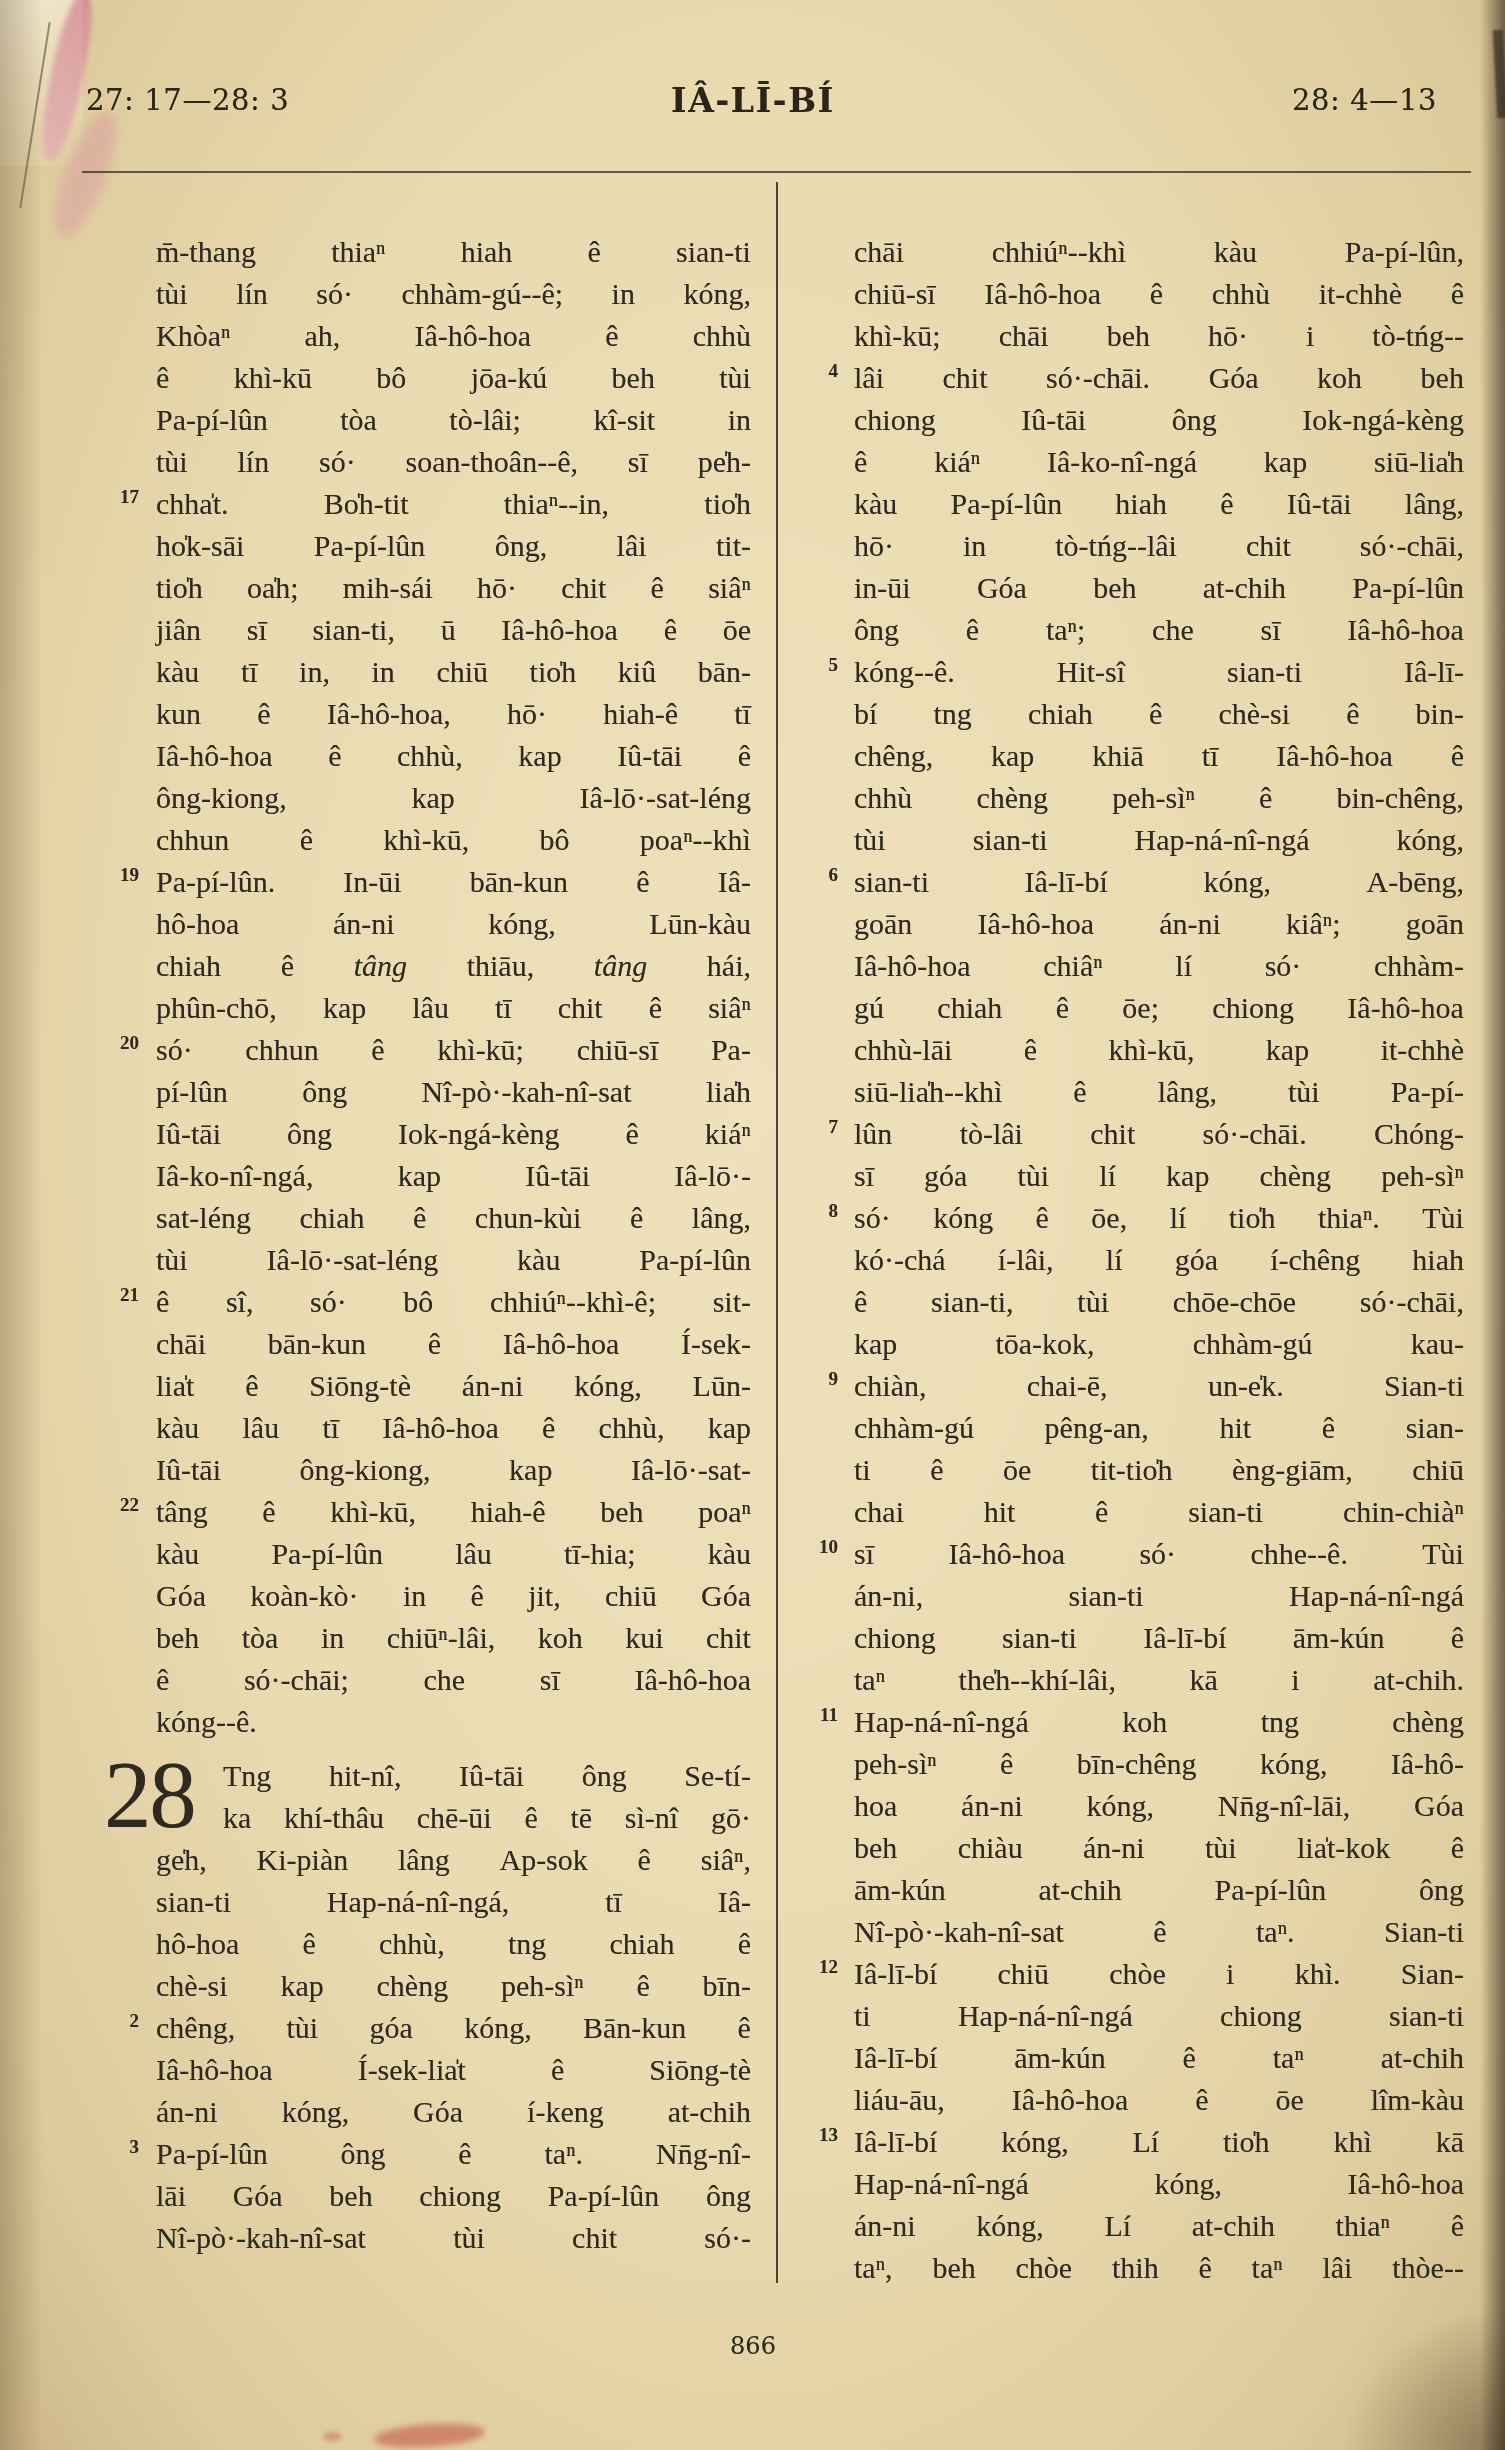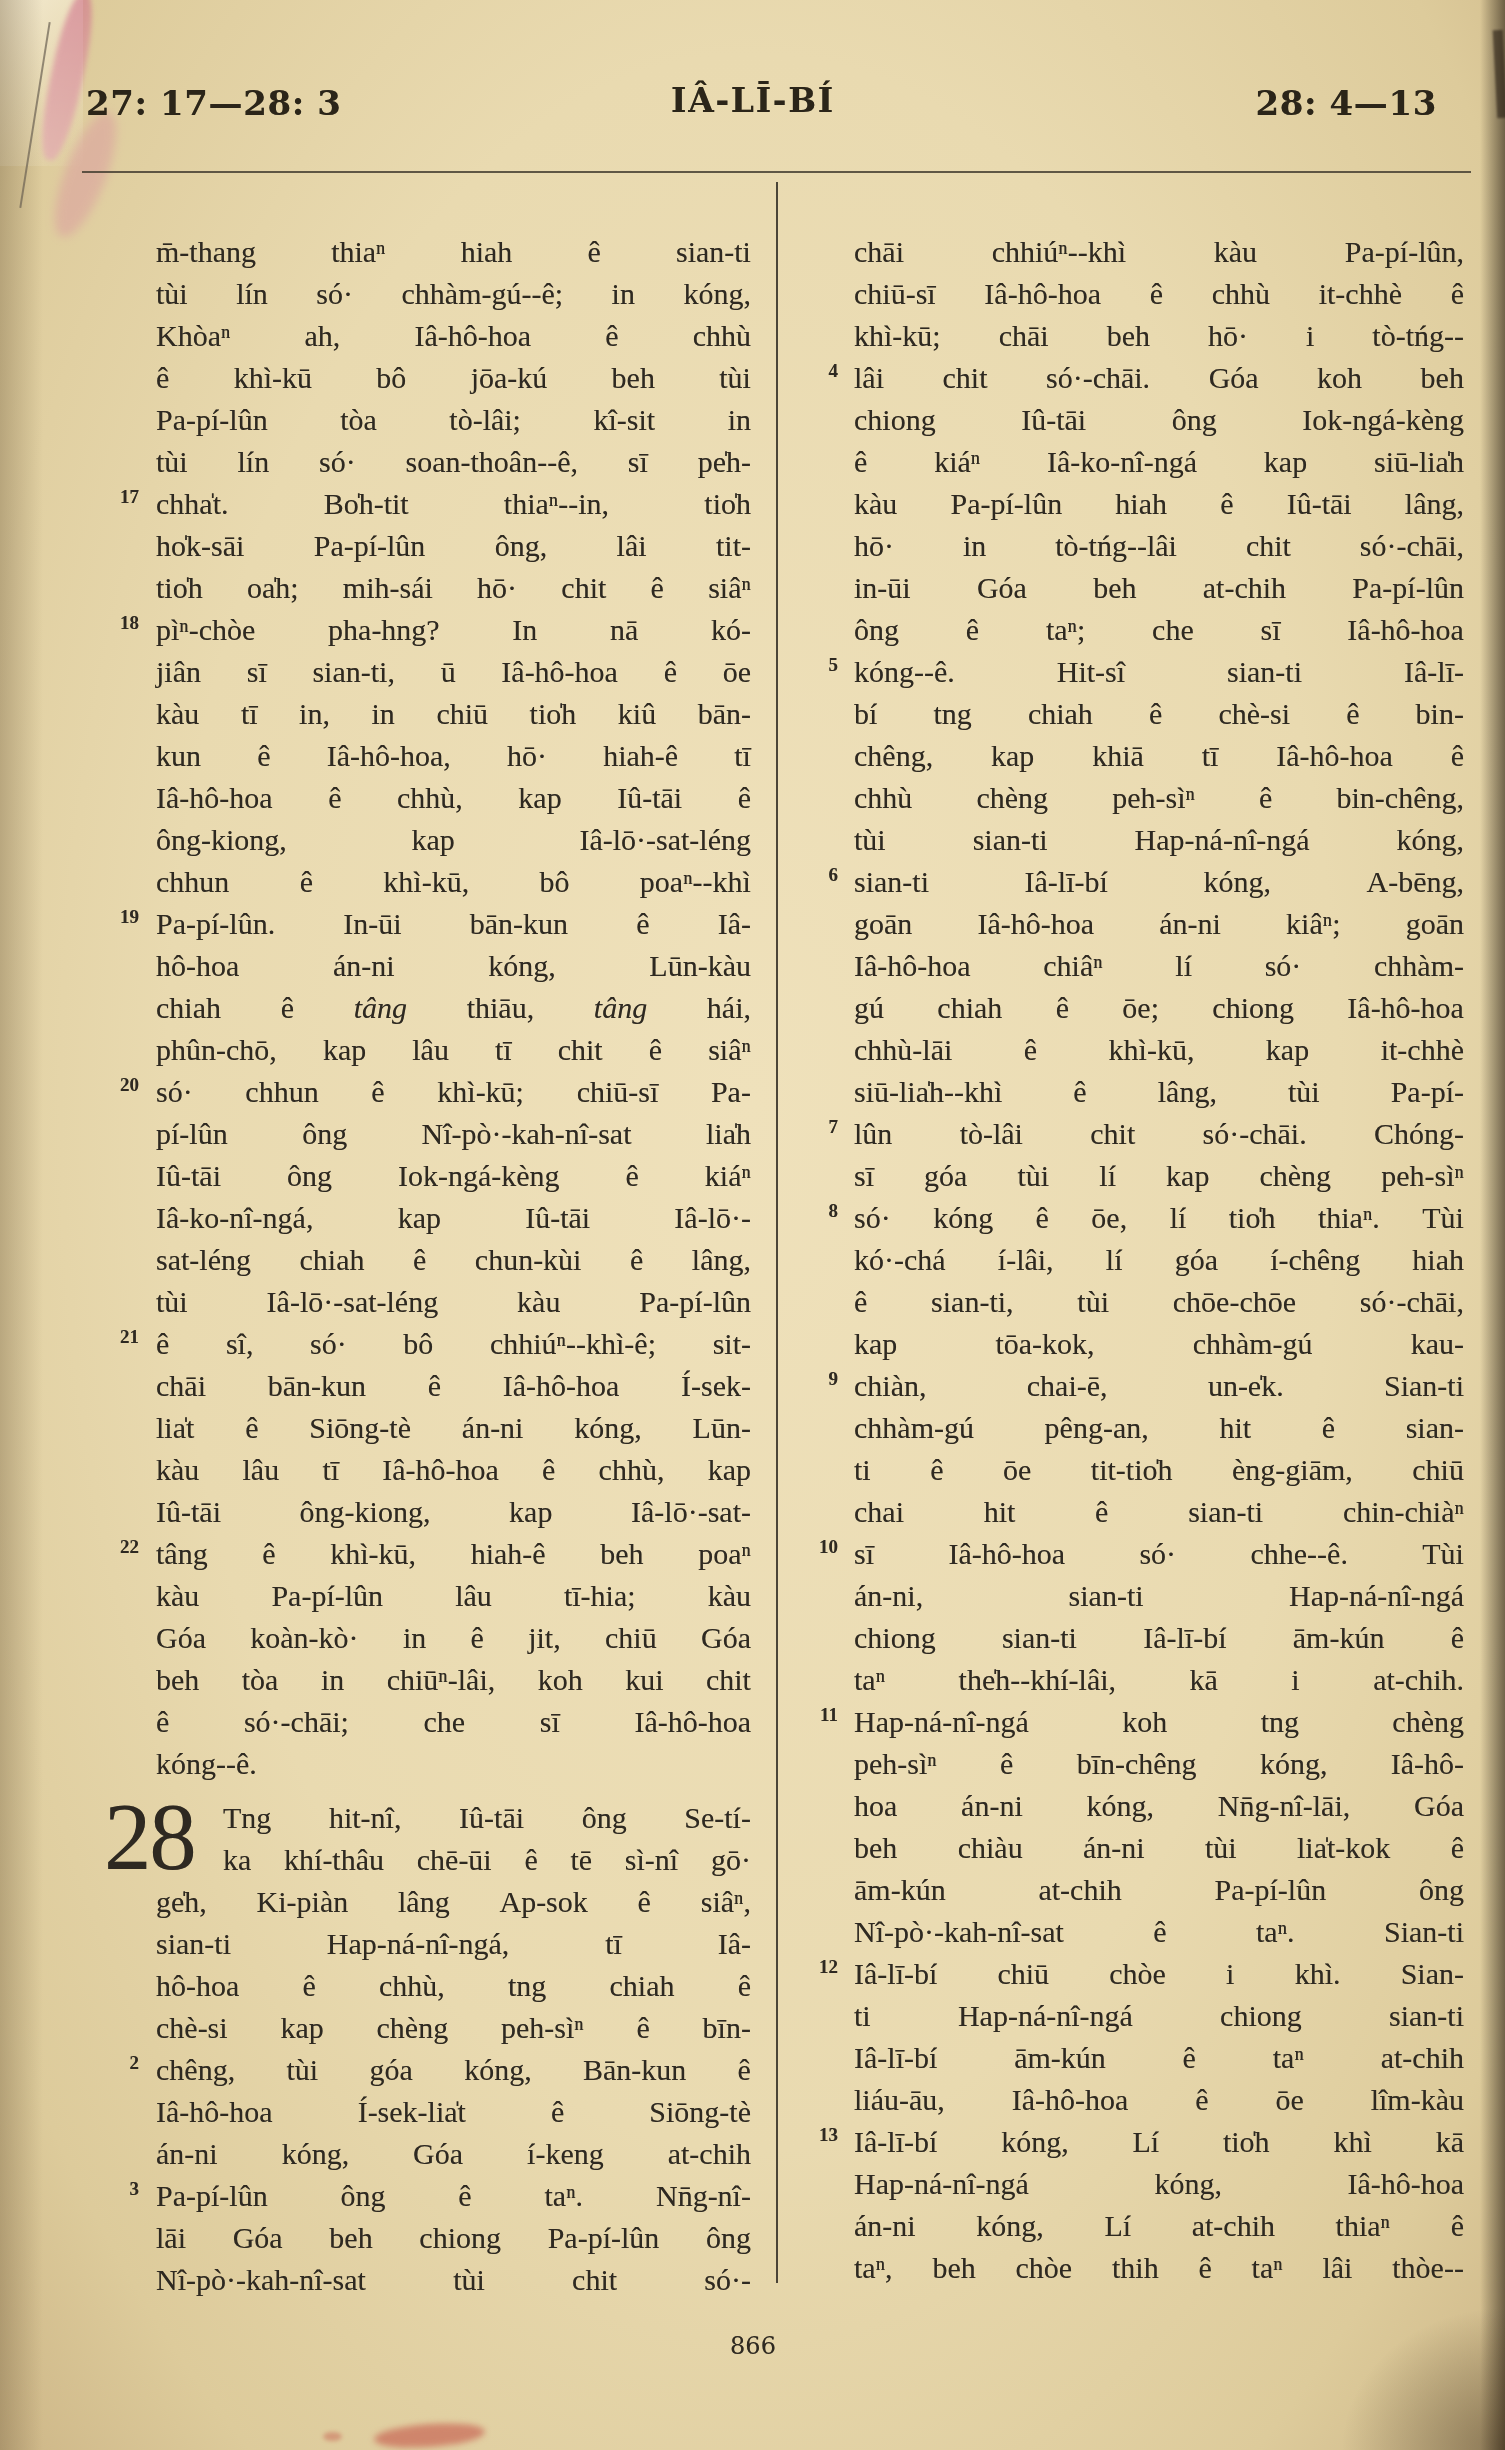--- a/index.html
+++ b/index.html
@@ -28,21 +28,21 @@
     background:#d98aa0;transform:rotate(21deg);border-radius:50%;opacity:.38;filter:blur(5px);}
   .crease-line{position:absolute;left:34px;top:21px;width:1.7px;height:188px;
     background:#6b6152;transform:rotate(9deg);opacity:.7;}
   .mark-tr{position:absolute;right:1.1px;top:30px;width:10px;height:88px;
     background:rgba(40,30,20,.6);filter:blur(1.1px);transform:rotate(-3deg);}
   .stain-red-bottom{position:absolute;left:374px;bottom:3.3px;width:111px;height:23px;
     background:#c24a41;opacity:.55;filter:blur(3.3px);transform:rotate(-4deg);border-radius:50%;}
   .stain-red-dot{position:absolute;left:323px;bottom:8.8px;width:19px;height:8.8px;
     background:#c24a41;opacity:.4;filter:blur(2.2px);border-radius:50%;}
   
-  .header-ref{position:absolute;top:83px;font-size:34px;font-weight:bold;color:#2b2519;
+  .header-ref{position:absolute;top:83px;font-size:29px;font-weight:normal;color:#2b2519;
     letter-spacing:0.6px;text-shadow:0 0 0.6px rgba(43,37,25,.45);}
   .header-ref.left{left:86px;}
   .header-ref.right{right:69px;}
   .page-title{position:absolute;top:81px;left:50%;transform:translateX(-50%);
     font-size:33px;font-weight:bold;letter-spacing:1.7px;color:#2b2519;
     text-shadow:0 0 0.6px rgba(43,37,25,.45);}
   .rule{position:absolute;left:82px;top:171px;width:1389px;height:1.7px;background:#463f32;opacity:.85;}
   .divider{position:absolute;left:776px;top:182px;width:1.7px;height:2101px;background:#3a342a;opacity:.9;}
   .col{position:absolute;top:231px;font-size:30px;color:#2e2921;
     text-shadow:0 0 0.6px rgba(46,41,33,.4);font-family:Liberation Serif, serif;}
@@ -149,28 +149,20 @@
       <div class="line">
         <span class="w">tio̍h</span>
         <span class="w">oa̍h;</span>
         <span class="w">mih-sái</span>
         <span class="w">hō·</span>
         <span class="w">chit</span>
         <span class="w">ê</span>
         <span class="w">siâⁿ</span>
       </div>
       <div class="line">
-        <span class="verse">18</span>
-        <span class="w">pìⁿ-chòe</span>
-        <span class="w">pha-hng?</span>
-        <span class="w">In</span>
-        <span class="w">nā</span>
-        <span class="w">kó-</span>
-      </div>
-      <div class="line">
         <span class="w">jiân</span>
         <span class="w">sī</span>
         <span class="w">sian-ti,</span>
         <span class="w">ū</span>
         <span class="w">Iâ-hô-hoa</span>
         <span class="w">ê</span>
         <span class="w">ōe</span>
       </div>
       <div class="line">
         <span class="w">kàu</span>

